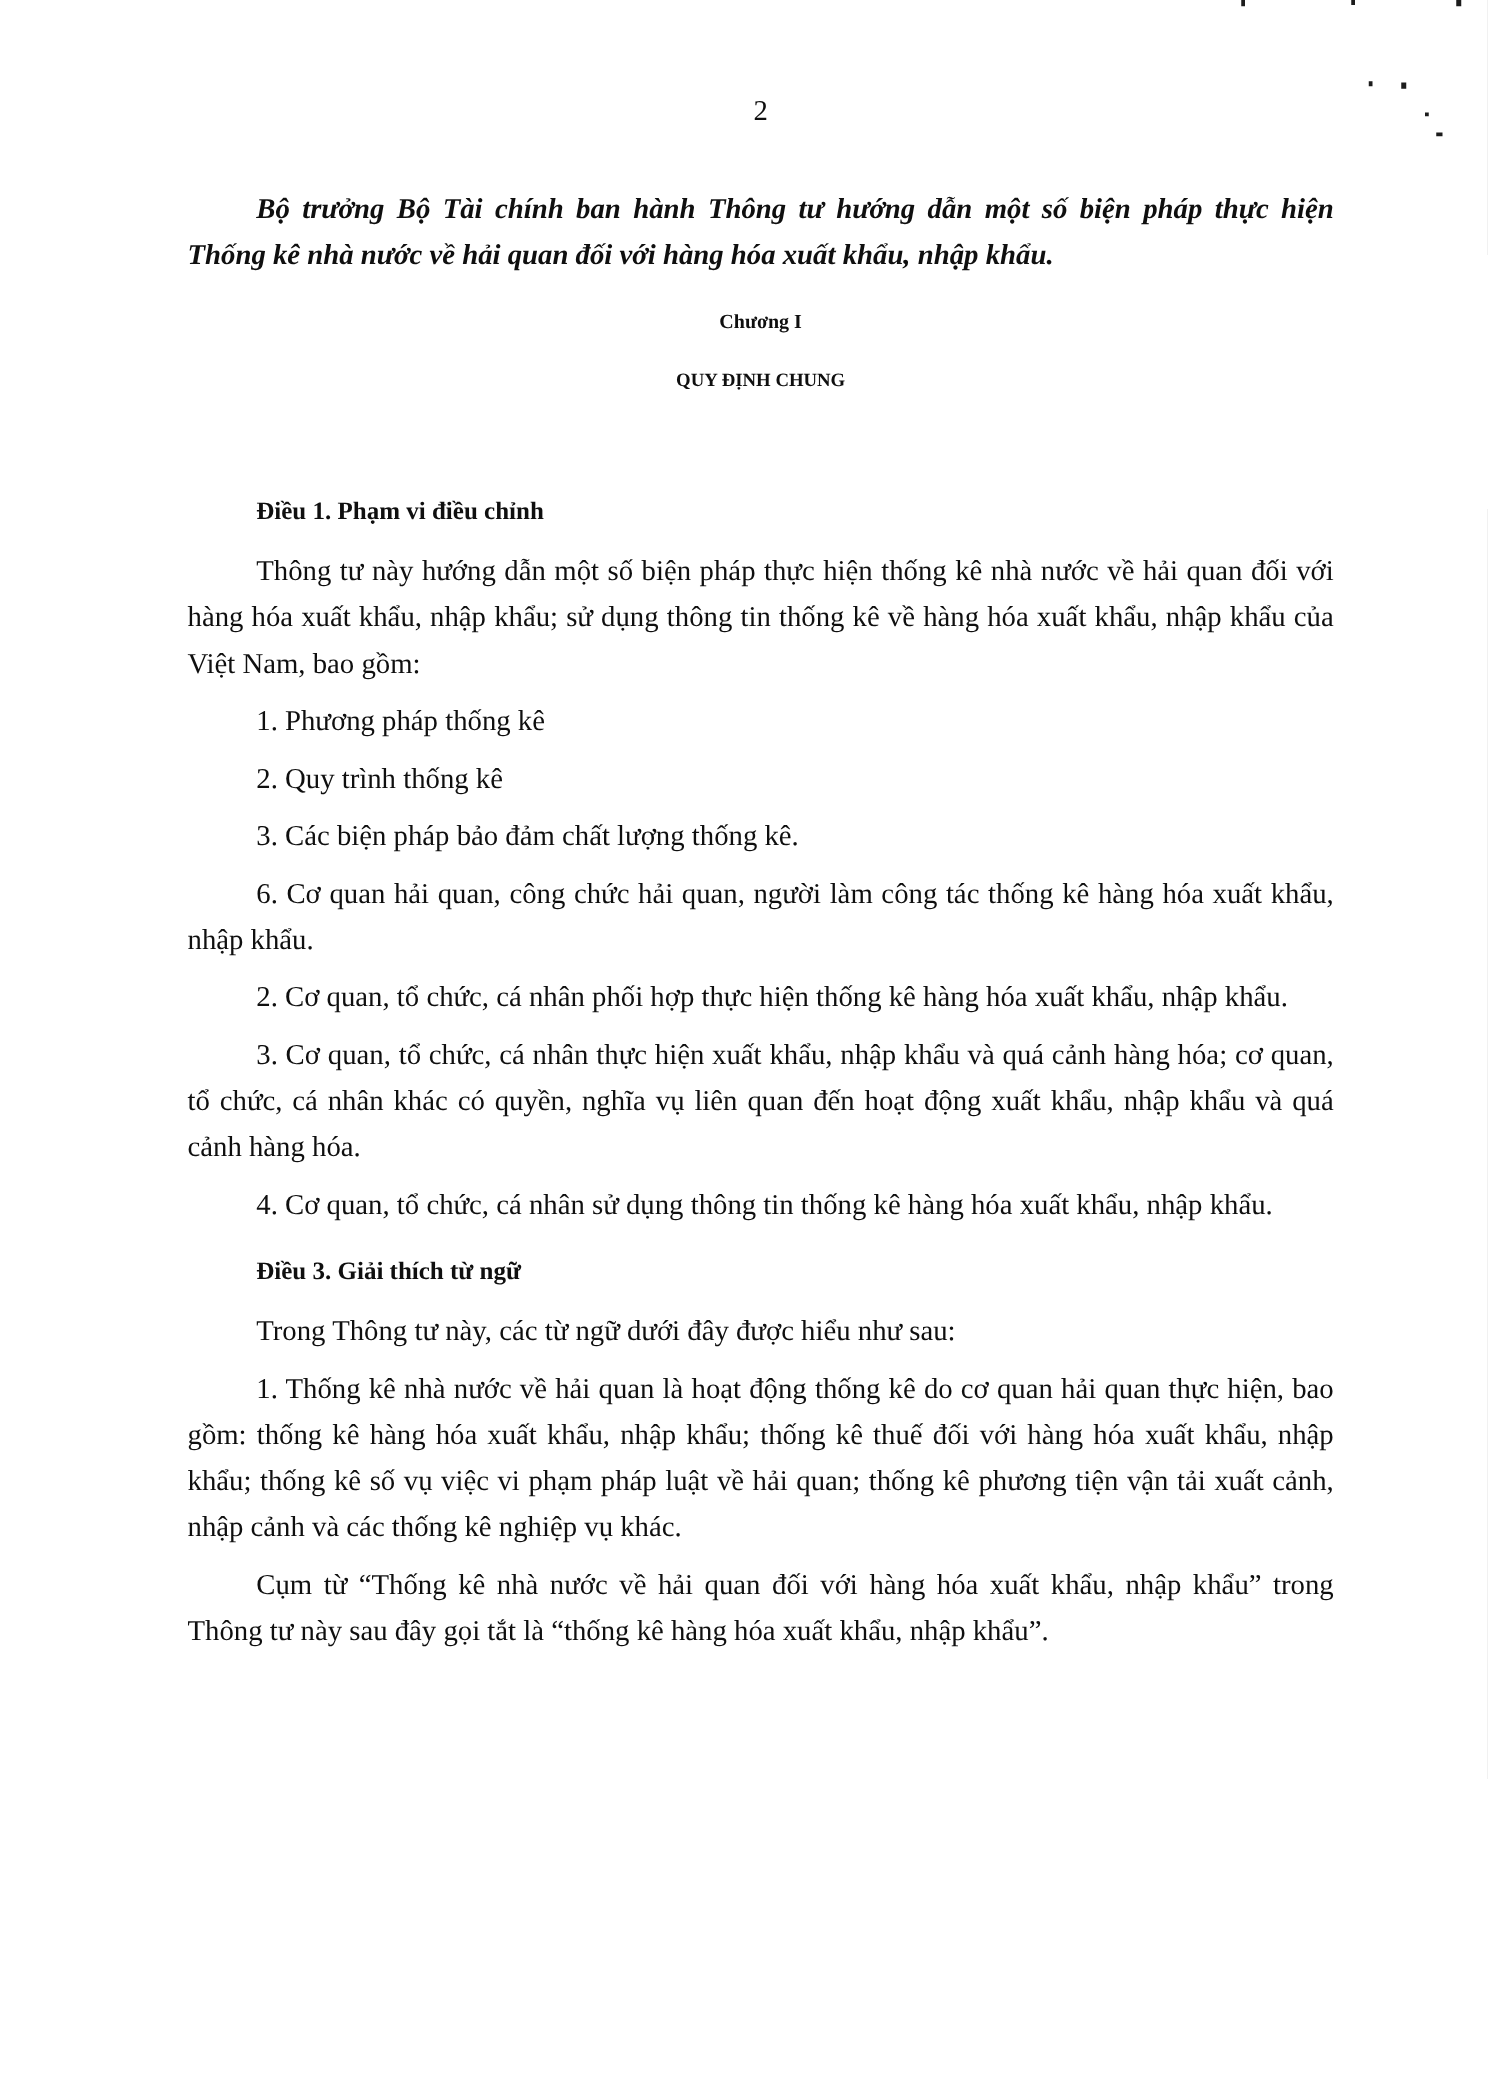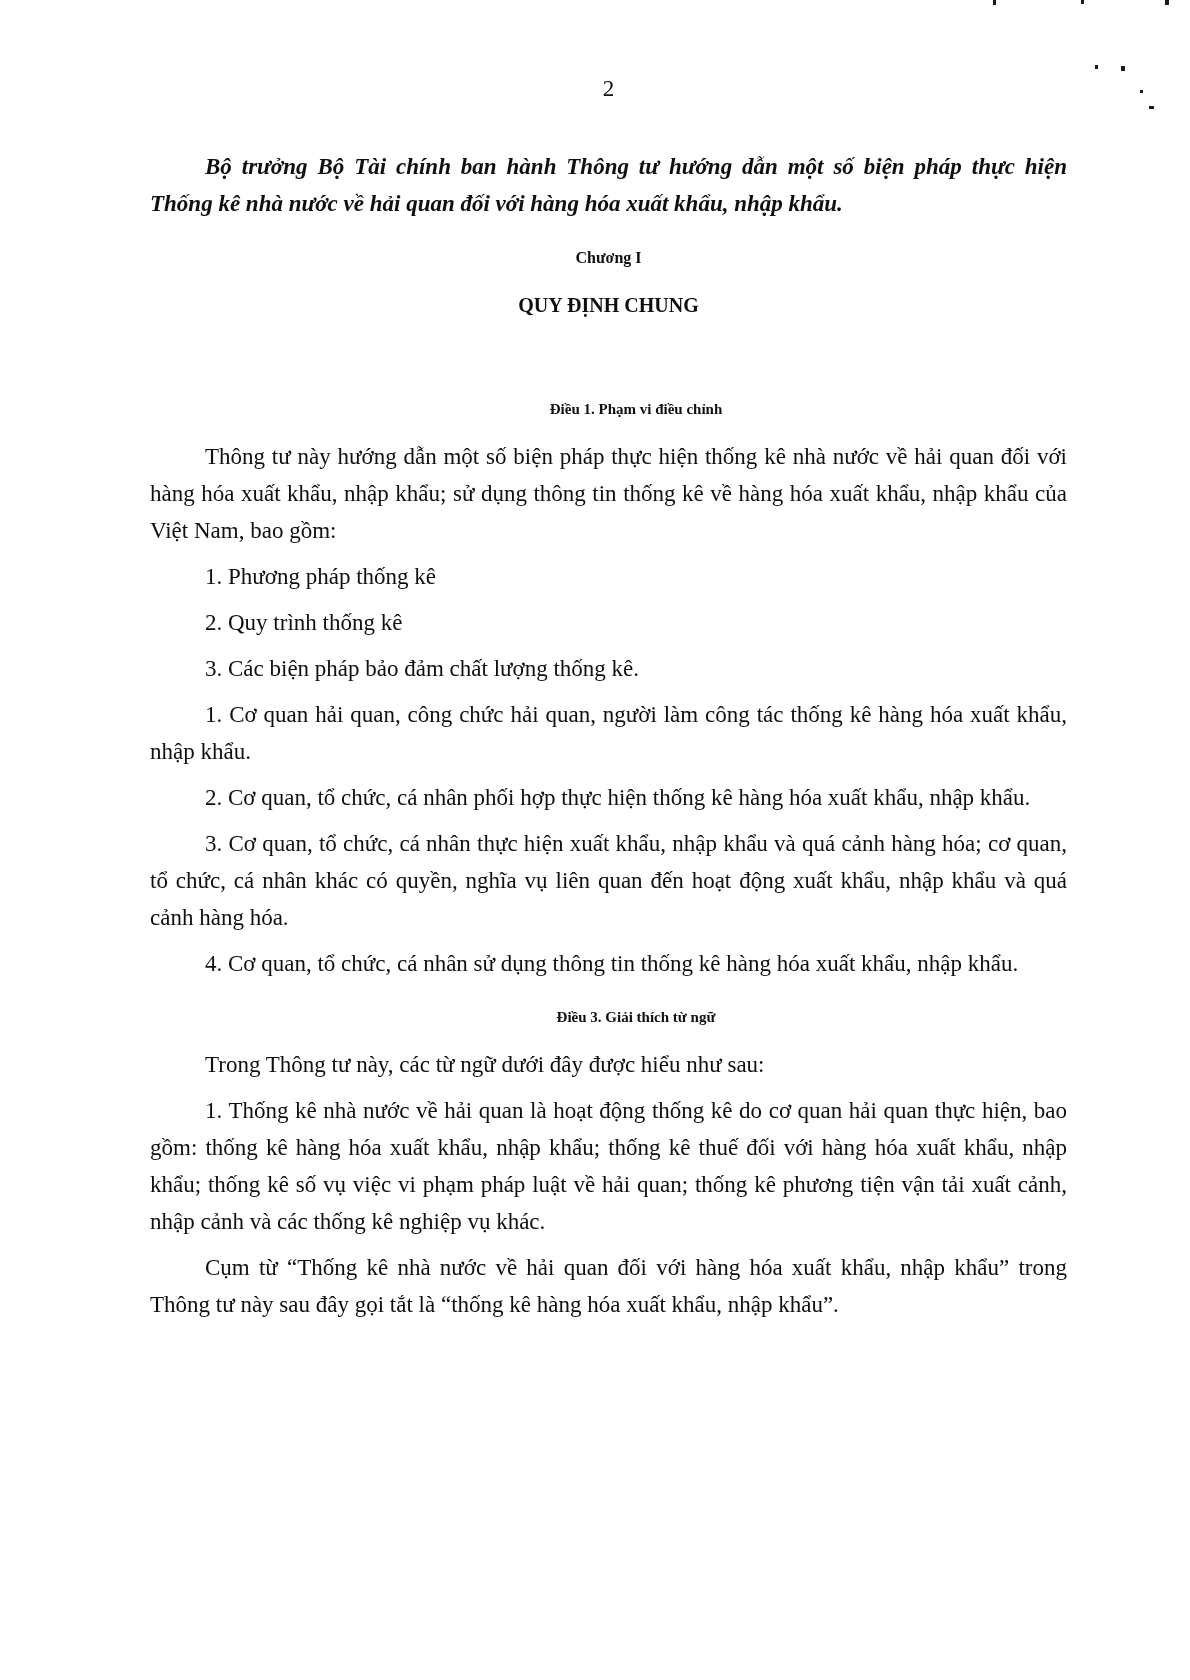--- a/index.html
+++ b/index.html
@@ -35,31 +35,30 @@
   .chapter {
     text-align: center;
     font-weight: bold;
     margin: 16px 0 66px 0;
   }
   .chapter-label {
     font-size: 16px;
     line-height: 40px;
   }
   .chapter-title {
-    font-size: 20px;
+    font-size: 15px;
     line-height: 40px;
     margin-top: 7px;
   }
   .article-heading {
-    font-size: 15px;
+    font-size: 20px;
     font-weight: bold;
     margin: 17px 0 10px 0;
     text-indent: 55px;
     line-height: 37px;
-    text-align: center;
   }
   .para {
     margin: 9px 0;
     text-indent: 55px;
     text-align: justify;
   }
   .speck {
     position: absolute;
     background: #1c1c1c;
   }
@@ -93,21 +92,21 @@
 
   <section>
     <div class="article-heading">Điều 1. Phạm vi điều chỉnh</div>
     <p class="para">Thông tư này hướng dẫn một số biện pháp thực hiện thống kê nhà nước về hải quan đối với hàng hóa xuất khẩu, nhập khẩu; sử dụng thông tin thống kê về hàng hóa xuất khẩu, nhập khẩu của Việt Nam, bao gồm:</p>
     <p class="para">1. Phương pháp thống kê</p>
     <p class="para">2. Quy trình thống kê</p>
     <p class="para">3.  Các biện pháp bảo đảm chất lượng thống kê.</p>
   </section>
 
   <section>
-    <p class="para">1. Cơ quan hải quan, công chức hải quan, người làm công tác thống kê hàng hóa xuất khẩu, nhập khẩu.</p>
+    <p class="para">6. Cơ quan hải quan, công chức hải quan, người làm công tác thống kê hàng hóa xuất khẩu, nhập khẩu.</p>
     <p class="para">2. Cơ quan, tổ chức, cá nhân phối hợp thực hiện thống kê hàng hóa xuất khẩu, nhập khẩu.</p>
     <p class="para">3. Cơ quan, tổ chức, cá nhân thực hiện xuất khẩu, nhập khẩu và quá cảnh hàng hóa; cơ quan, tổ chức, cá nhân khác có quyền, nghĩa vụ liên quan đến hoạt động xuất khẩu, nhập khẩu và quá cảnh hàng hóa.</p>
     <p class="para">4. Cơ quan, tổ chức, cá nhân sử dụng thông tin thống kê hàng hóa xuất khẩu, nhập khẩu.</p>
   </section>
 
   <section>
     <div class="article-heading">Điều 3. Giải thích từ ngữ</div>
     <p class="para">Trong Thông tư này, các từ ngữ dưới đây được hiểu như sau:</p>
     <p class="para">1. Thống kê nhà nước về hải quan là hoạt động thống kê do cơ quan hải quan thực hiện, bao gồm: thống kê hàng hóa xuất khẩu, nhập khẩu; thống kê thuế đối với hàng hóa xuất khẩu, nhập khẩu; thống kê số vụ việc vi phạm pháp luật về hải quan; thống kê phương tiện vận tải xuất cảnh, nhập cảnh và các thống kê nghiệp vụ khác.</p>
     <p class="para">Cụm từ “Thống kê nhà nước về hải quan đối với hàng hóa xuất khẩu, nhập khẩu” trong Thông tư này sau đây gọi tắt là “thống kê hàng hóa xuất khẩu, nhập khẩu”.</p>

